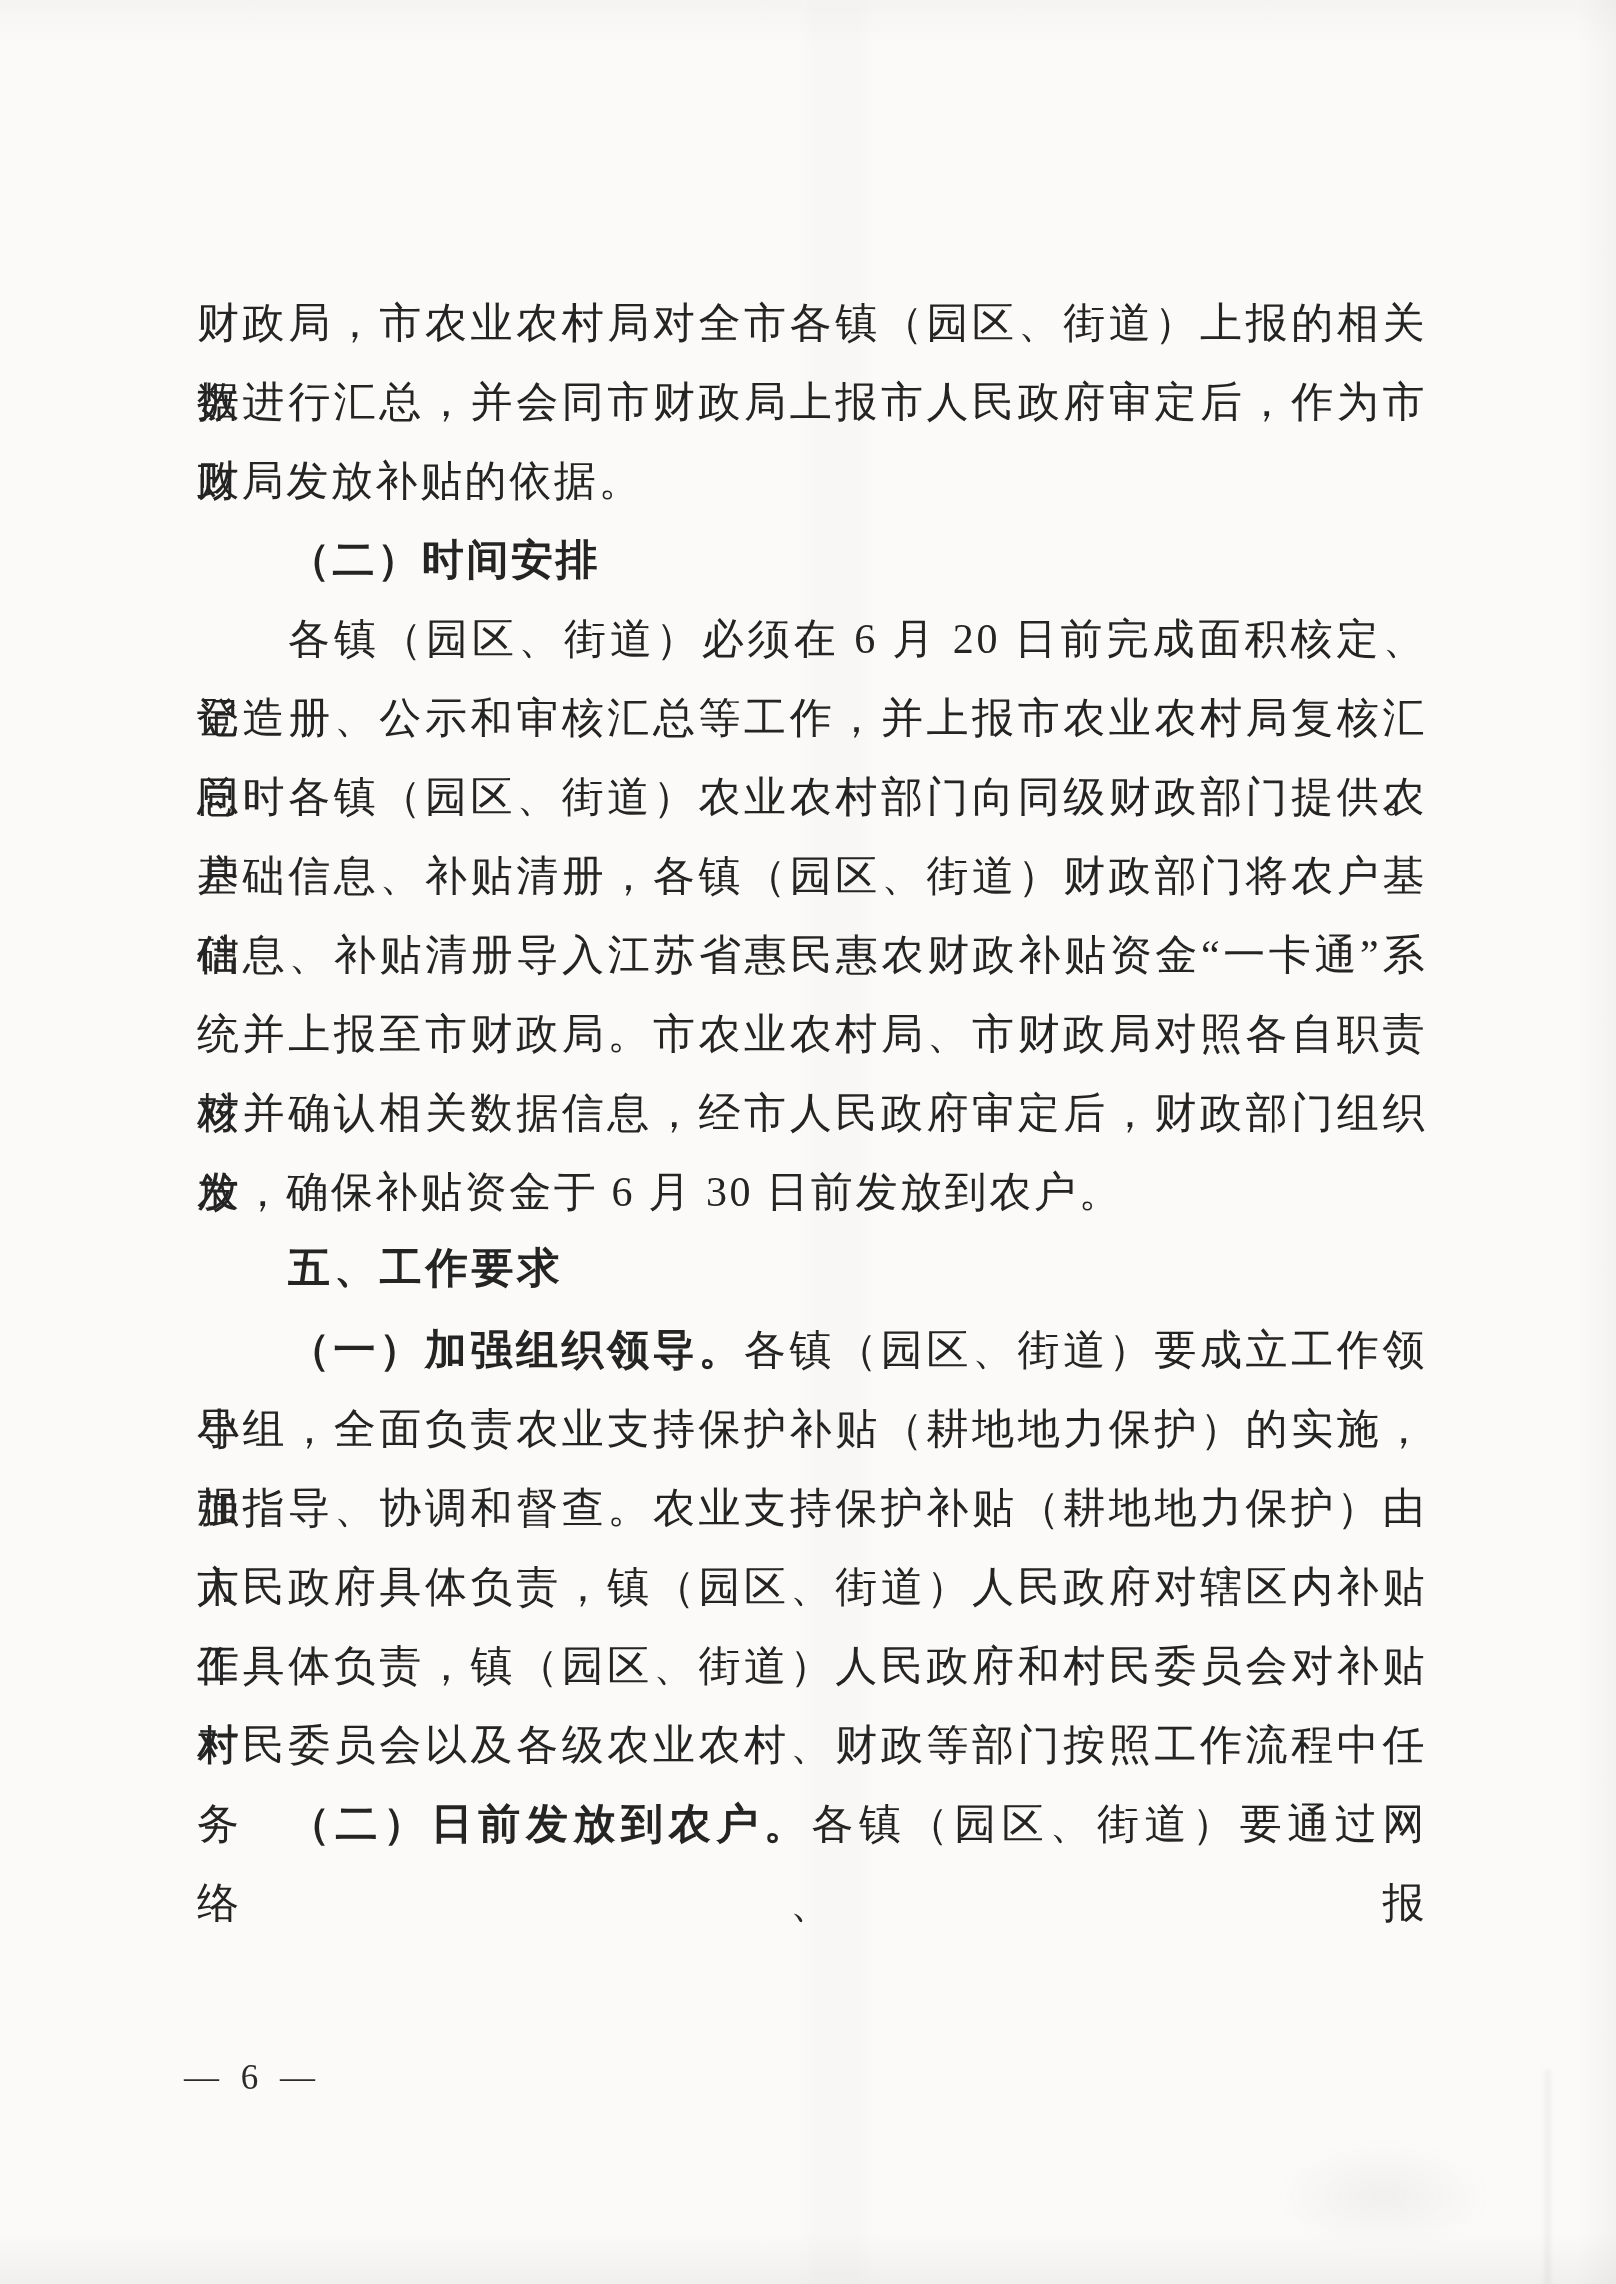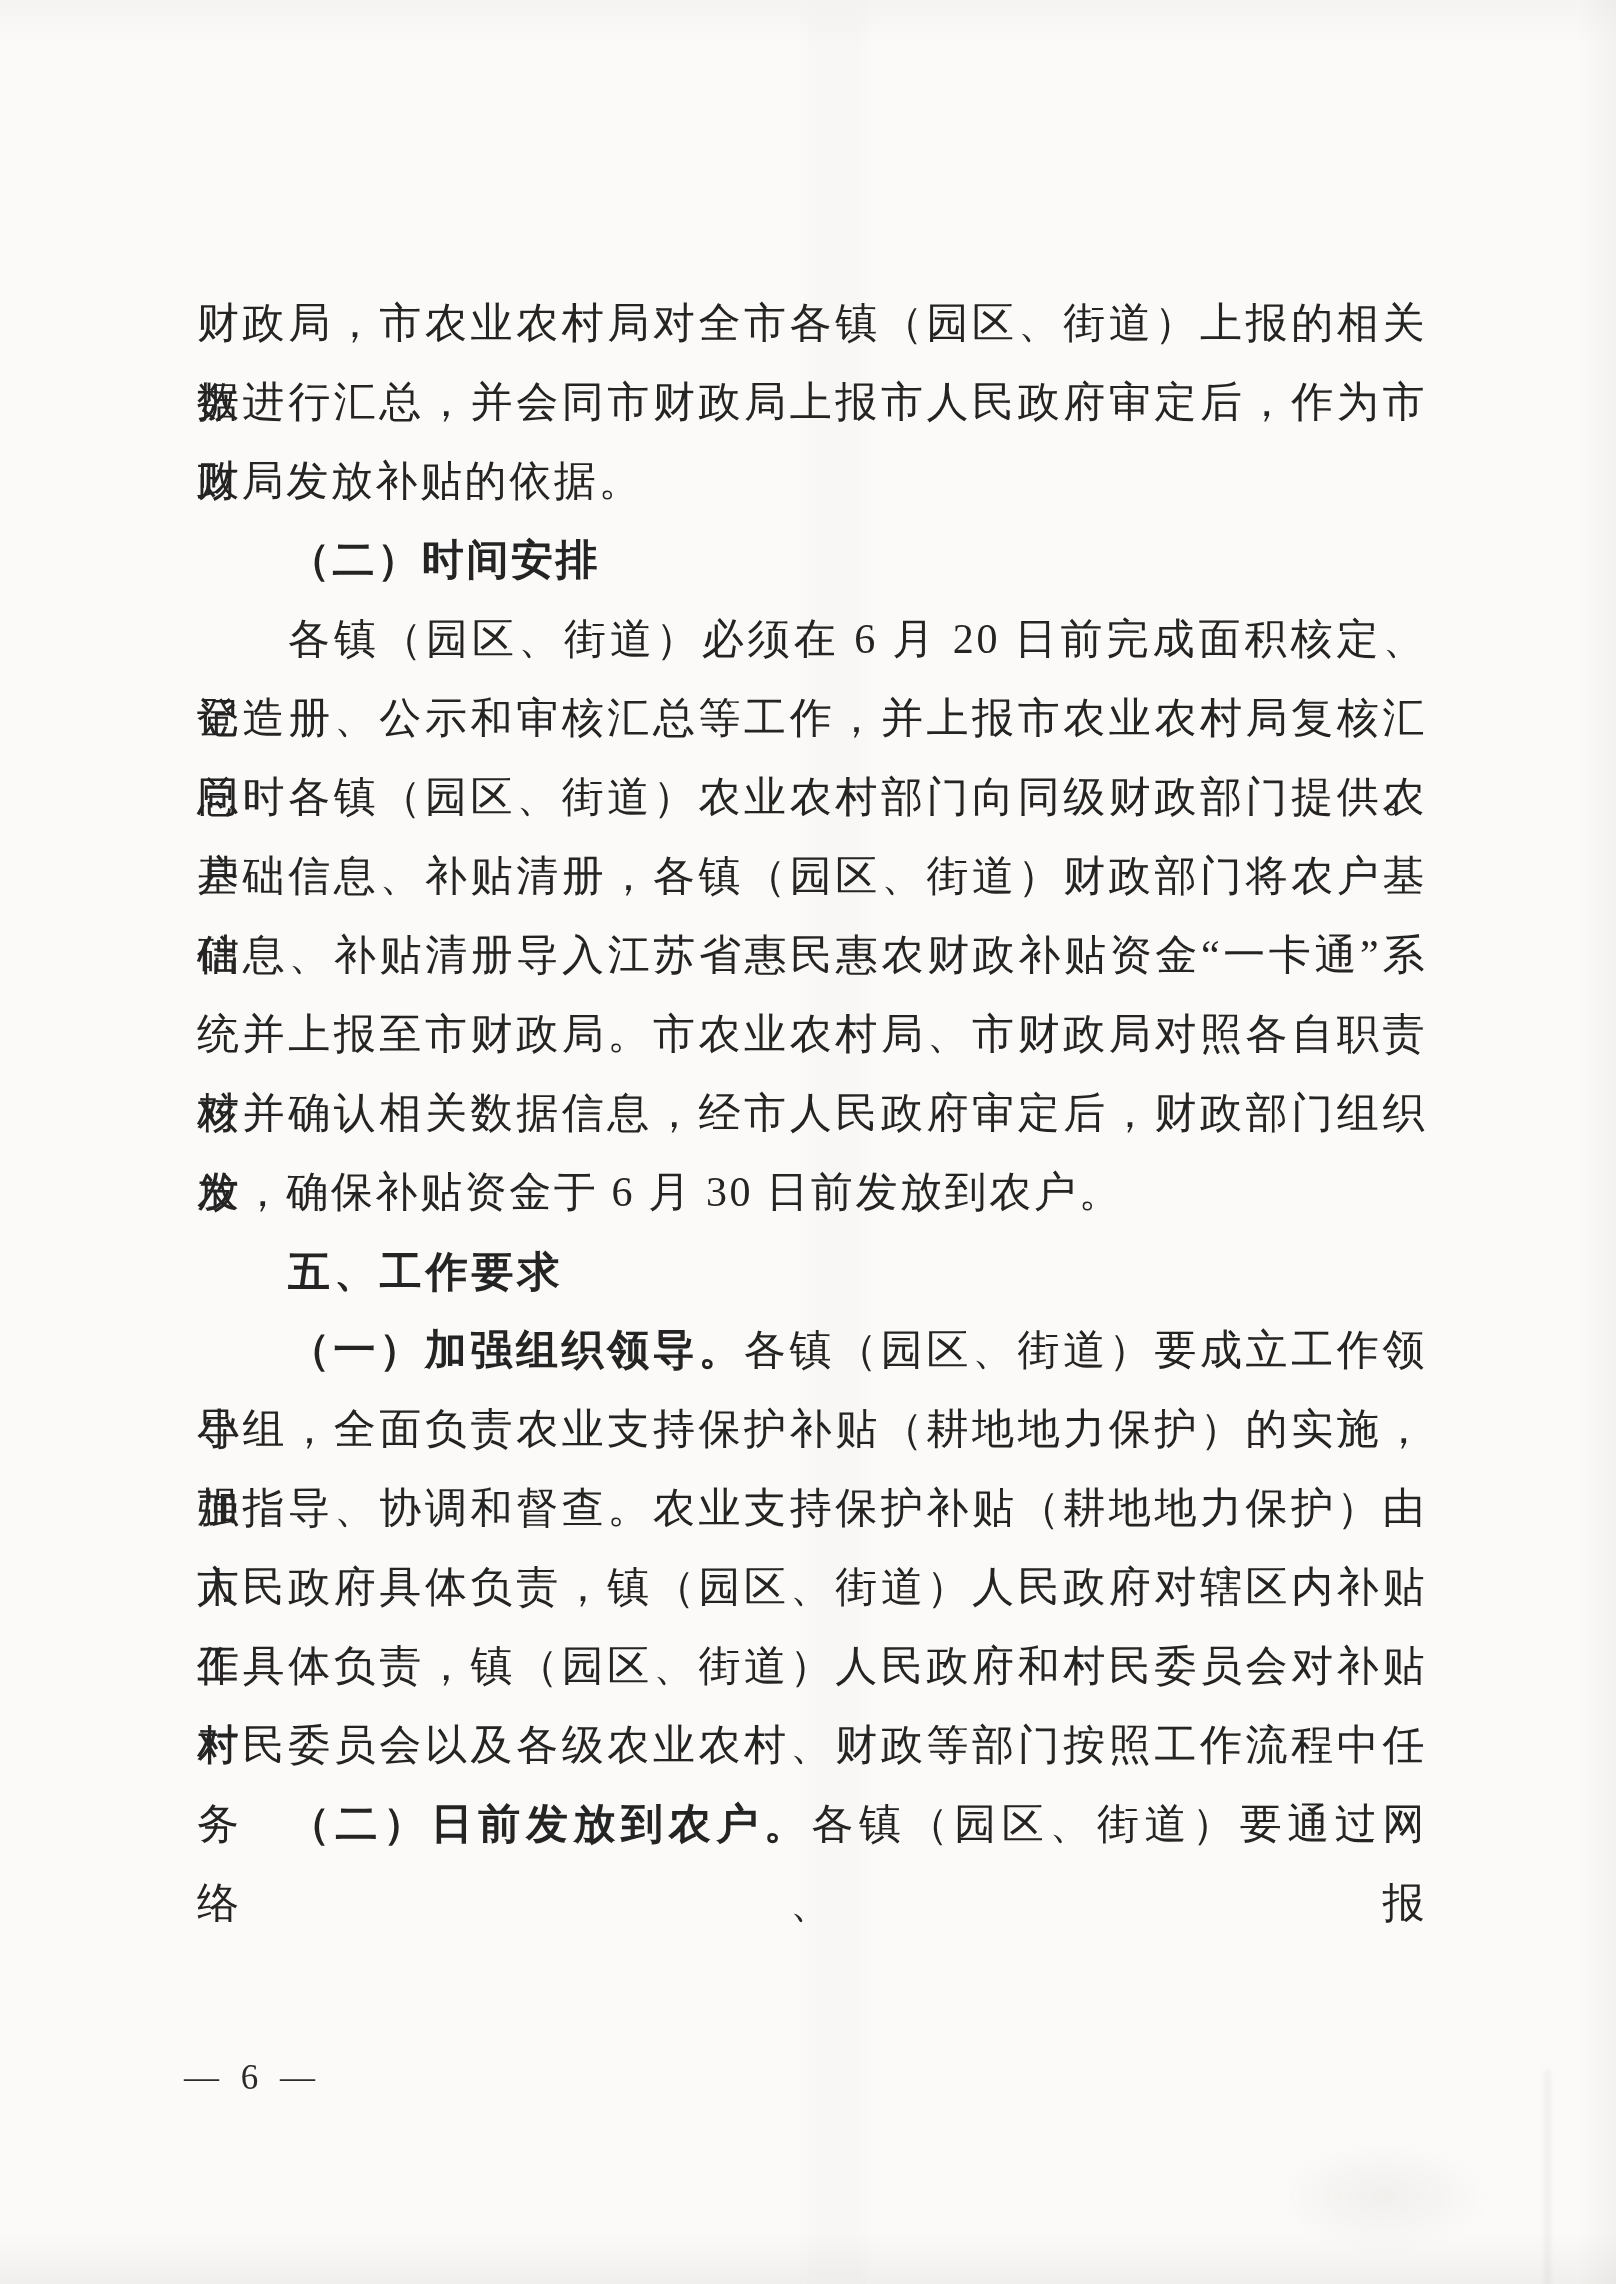--- a/index.html
+++ b/index.html
@@ -53,21 +53,21 @@
     letter-spacing:2.6px;
     white-space:nowrap;
     overflow:visible;
     text-align:justify;
     text-justify:inter-character;
   }
   .jfull{ text-align-last:justify; white-space:normal; }
   .jshort{ text-align-last:left; }
   .indent{ text-indent:91px; }
   .h1{
-    font-family:Liberation Sans, sans-serif;
+    font-family:Liberation Mono, monospace;
     font-weight:700;
     letter-spacing:3.9px;
   }
   .h2{ font-weight:700; }
   .lead{ font-weight:700;font-family:Liberation Serif, serif; }
 
   .footer{
     position:absolute;
     left:184px;top:2058px;
     font-size:35px;

